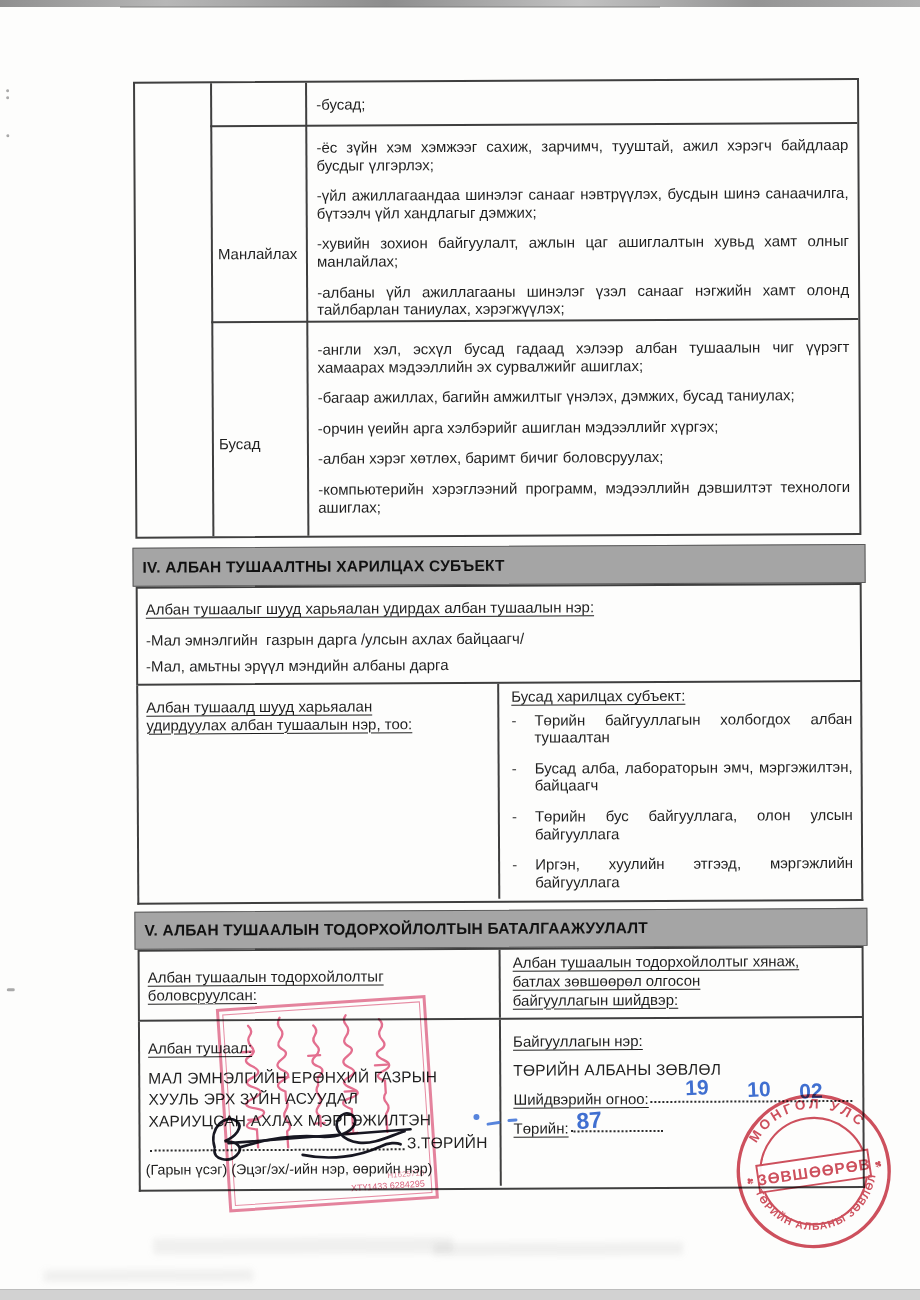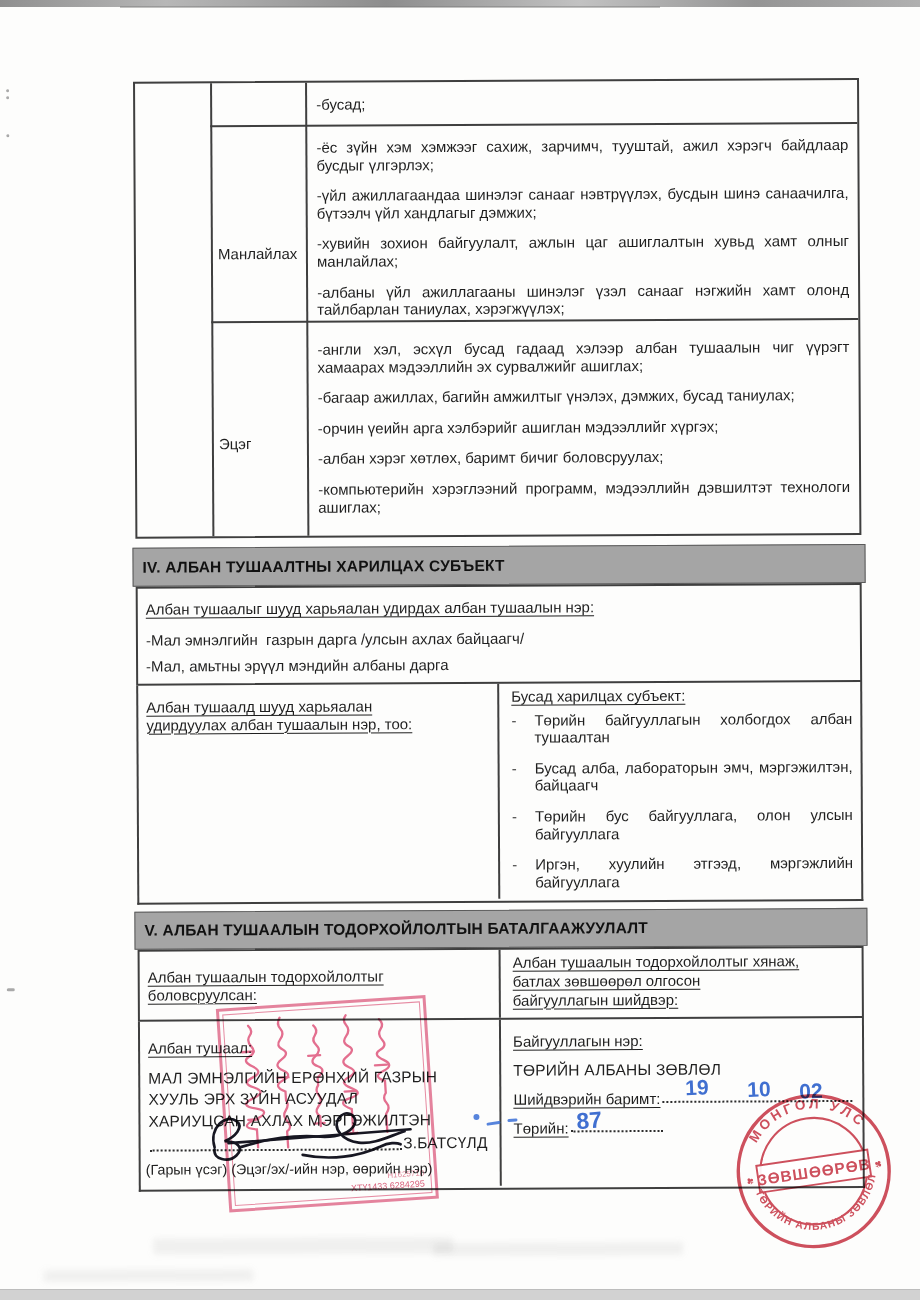--- a/index.html
+++ b/index.html
@@ -56,21 +56,21 @@
 
   <div class="sheet">
 
     <div class="frame" style="left:136px;top:80px;width:726px;height:457px;">
       <div class="vline" style="left:75px;top:0;height:453px;"></div>
       <div class="vline" style="left:170px;top:0;height:453px;"></div>
       <div class="hline" style="left:75px;top:42px;width:647px;"></div>
       <div class="hline" style="left:75px;top:238px;width:647px;"></div>
 
       <span class="lbl" style="left:82px;top:151px;margin-top:11px;">Манлайлах</span>
-      <span class="lbl" style="left:82px;top:352px;">Эцэг</span>
+      <span class="lbl" style="left:82px;top:352px;">Бусад</span>
 
       <div class="cellpad" style="left:172px;top:0;width:550px;padding:13px 9px 0 9px;">
         <p class="p">-бусад;</p>
       </div>
       <div class="cellpad" style="left:172px;top:44px;width:550px;padding:12px 9px 0 9px;">
         <p class="p">-ёс зүйн хэм хэмжээг сахиж, зарчимч, тууштай, ажил хэрэгч байдлаар бусдыг үлгэрлэх;</p>
         <p class="p">-үйл ажиллагаандаа шинэлэг санааг нэвтрүүлэх, бусдын шинэ санаачилга, бүтээлч үйл хандлагыг дэмжих;</p>
         <p class="p">-хувийн зохион байгуулалт, ажлын цаг ашиглалтын хувьд хамт олныг  манлайлах;</p>
         <p class="p">-албаны үйл ажиллагааны шинэлэг үзэл санааг нэгжийн хамт олонд тайлбарлан таниулах, хэрэгжүүлэх;</p>
       </div>
@@ -140,30 +140,30 @@
     <div class="frame" style="left:136px;top:1020px;width:726px;height:170px;border-top:none;">
       <div class="vline" style="left:359px;top:0;height:166px;"></div>
 
       <div class="cellpad" style="left:0;top:0;width:359px;height:166px;padding:18px 10px 0 8px;">
         <p class="p u" style="text-align:left;margin-bottom:10px;">Албан тушаал:</p>
         <p class="p caps" style="text-align:left;margin:0;">МАЛ ЭМНЭЛГИЙН ЕРӨНХИЙ ГАЗРЫН</p>
         <p class="p caps" style="text-align:left;margin:0;">ХУУЛЬ ЭРХ ЗҮЙН АСУУДАЛ</p>
         <p class="p caps" style="text-align:left;margin:0;">ХАРИУЦСАН АХЛАХ МЭРГЭЖИЛТЭН</p>
         <div class="dotrow" style="position:absolute;left:7px;right:12px;top:112px;">
           <span class="dots grow"></span>
-          <span class="caps">З.БАТСҮЛД</span>
+          <span class="caps">З.ТӨРИЙН</span>
         </div>
         <p style="position:absolute;left:5px;top:140px;margin:0;font-size:14.3px;">(Гарын үсэг) (Эцэг/эх/-ийн нэр, өөрийн нэр)</p>
       </div>
 
       <div class="cellpad" style="left:361px;top:0;width:365px;height:166px;padding:13px 12px 0 12px;">
         <p class="p u" style="text-align:left;margin-bottom:9px;">Байгууллагын нэр:</p>
         <p class="p caps" style="text-align:left;margin-bottom:10px;">ТӨРИЙН АЛБАНЫ ЗӨВЛӨЛ</p>
         <div class="dotrow" style="margin-bottom:12px;">
-          <span class="u" style="font-size:15px;">Шийдвэрийн баримт:</span>
+          <span class="u" style="font-size:15px;">Шийдвэрийн огноо:</span>
           <span class="dots grow"></span>
         </div>
         <div class="dotrow">
           <span class="u" style="font-size:15px;">Төрийн:</span>
           <span class="dots" style="width:92px;"></span>
         </div>
       </div>
     </div>
 
     <span class="blue" style="left:683px;top:1077px;font-size:21px;transform:rotate(-2deg);">19</span>

